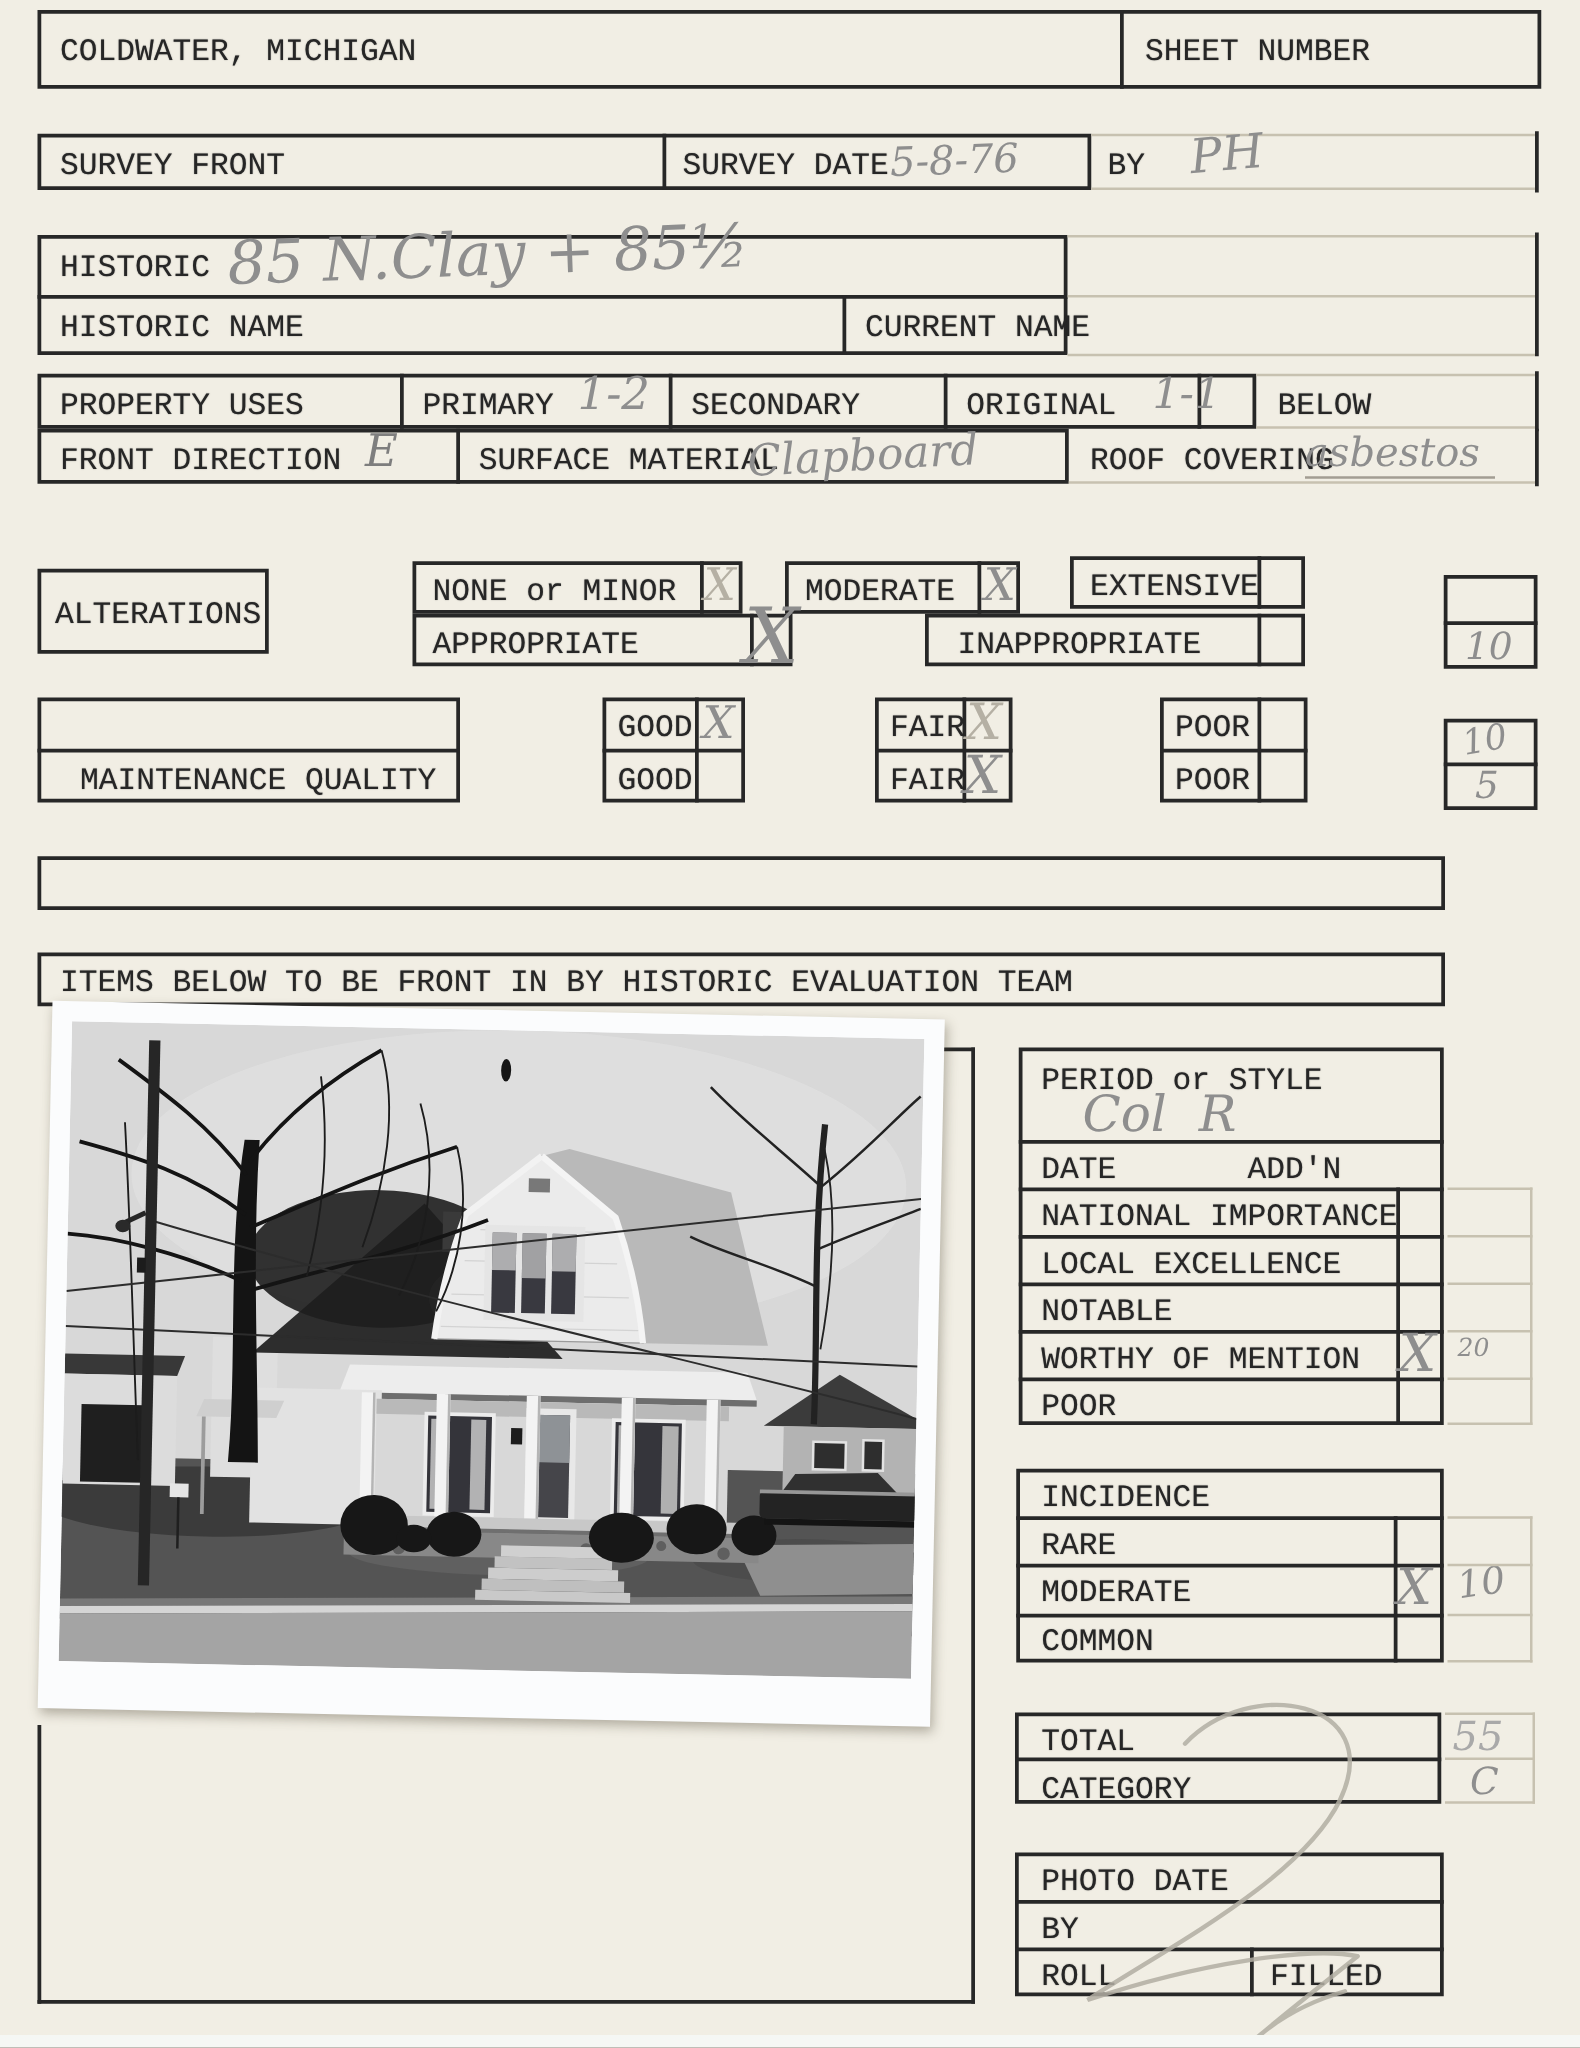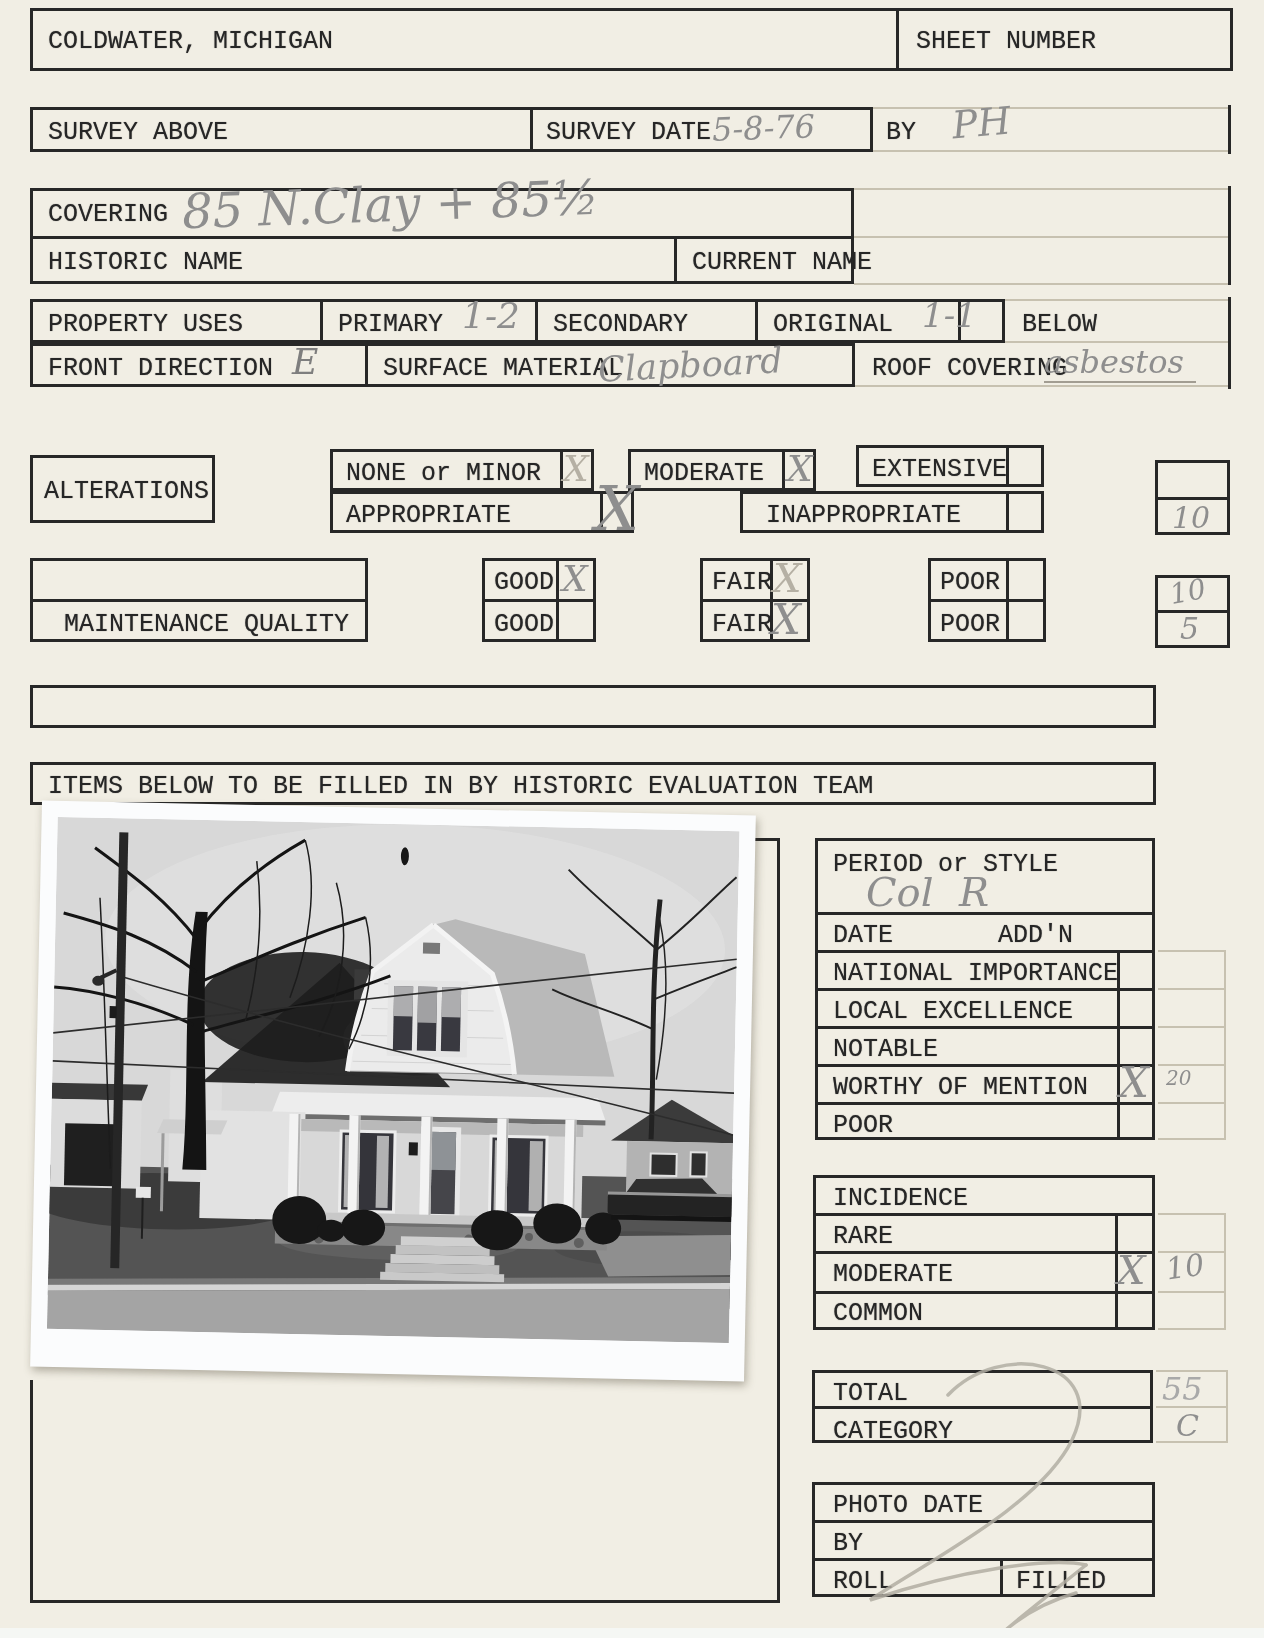--- a/index.html
+++ b/index.html
@@ -34,34 +34,34 @@
   <div class="box" style="left:30px;top:8px;width:1203px;height:63px"></div>
   <div class="vl" style="left:896px;top:8px;height:63px"></div>
   <div class="tw" style="left:48px;top:27px">COLDWATER, MICHIGAN</div>
   <div class="tw" style="left:916px;top:27px">SHEET NUMBER</div>
 
   <div class="box" style="left:30px;top:107px;width:843px;height:45px"></div>
   <div class="vl" style="left:530px;top:107px;height:45px"></div>
   <div class="fl" style="left:873px;top:107px;width:355px;height:2px"></div>
   <div class="fl" style="left:873px;top:150px;width:355px;height:2px"></div>
   <div class="vl" style="left:1228px;top:105px;height:49px"></div>
-  <div class="tw" style="left:48px;top:118px">SURVEY ABOVE</div>
+  <div class="tw" style="left:48px;top:118px">SURVEY FRONT</div>
   <div class="tw" style="left:546px;top:118px">SURVEY DATE</div>
   <div class="hw" style="left:712px;top:112px;font-size:32px;transform:rotate(-2deg)">5-8-76</div>
   <div class="tw" style="left:886px;top:118px">BY</div>
   <div class="hw" style="left:952px;top:104px;font-size:38px;transform:rotate(-5deg)">PH</div>
 
   <div class="box" style="left:30px;top:188px;width:824px;height:96px"></div>
   <div class="hl" style="left:30px;top:236px;width:824px"></div>
   <div class="vl" style="left:674px;top:236px;height:48px"></div>
   <div class="fl" style="left:854px;top:188px;width:374px;height:2px"></div>
   <div class="fl" style="left:854px;top:236px;width:374px;height:2px"></div>
   <div class="fl" style="left:854px;top:283px;width:374px;height:2px"></div>
   <div class="vl" style="left:1228px;top:186px;height:99px"></div>
-  <div class="tw" style="left:48px;top:200px">COVERING</div>
+  <div class="tw" style="left:48px;top:200px">HISTORIC</div>
   <div class="hw" style="left:182px;top:180px;font-size:48px;transform:rotate(-2deg)">85 N.Clay + 85½</div>
   <div class="tw" style="left:48px;top:248px">HISTORIC NAME</div>
   <div class="tw" style="left:692px;top:248px">CURRENT NAME</div>
 
   <div class="box" style="left:30px;top:299px;width:975px;height:44px"></div>
   <div class="vl" style="left:320px;top:299px;height:44px"></div>
   <div class="vl" style="left:535px;top:299px;height:44px"></div>
   <div class="vl" style="left:755px;top:299px;height:44px"></div>
   <div class="vl" style="left:958px;top:299px;height:44px"></div>
   <div class="fl" style="left:1005px;top:299px;width:223px;height:2px"></div>
@@ -142,21 +142,21 @@
   <div class="tw" style="left:940px;top:568px">POOR</div>
   <div class="tw" style="left:940px;top:610px">POOR</div>
 
   <div class="box" style="left:1155px;top:575px;width:75px;height:73px"></div>
   <div class="hl" style="left:1155px;top:610px;width:75px"></div>
   <div class="hw" style="left:1170px;top:578px;font-size:28px;transform:rotate(-10deg)">10</div>
   <div class="hw" style="left:1180px;top:614px;font-size:30px">5</div>
 
   <div class="box" style="left:30px;top:685px;width:1126px;height:43px"></div>
   <div class="box" style="left:30px;top:762px;width:1126px;height:43px"></div>
-  <div class="tw" style="left:48px;top:772px">ITEMS BELOW TO BE FILLED IN BY HISTORIC EVALUATION TEAM</div>
+  <div class="tw" style="left:48px;top:772px">ITEMS BELOW TO BE FRONT IN BY HISTORIC EVALUATION TEAM</div>
 
   <div class="vl" style="left:777px;top:838px;height:765px"></div>
   <div class="hl" style="left:30px;top:1600px;width:750px"></div>
   <div class="vl" style="left:30px;top:1380px;height:223px"></div>
   <div class="hl" style="left:748px;top:838px;width:32px"></div>
 
   <div class="photo" title="Black-and-white photograph of a two-and-a-half story gambrel-roof house with full-width front porch, bare trees, utility pole and parked car">
     <svg width="682" height="512" viewBox="0 0 682 512">
 
       <rect x="0" y="0" width="682" height="512" fill="#d8d8d8"></rect>

